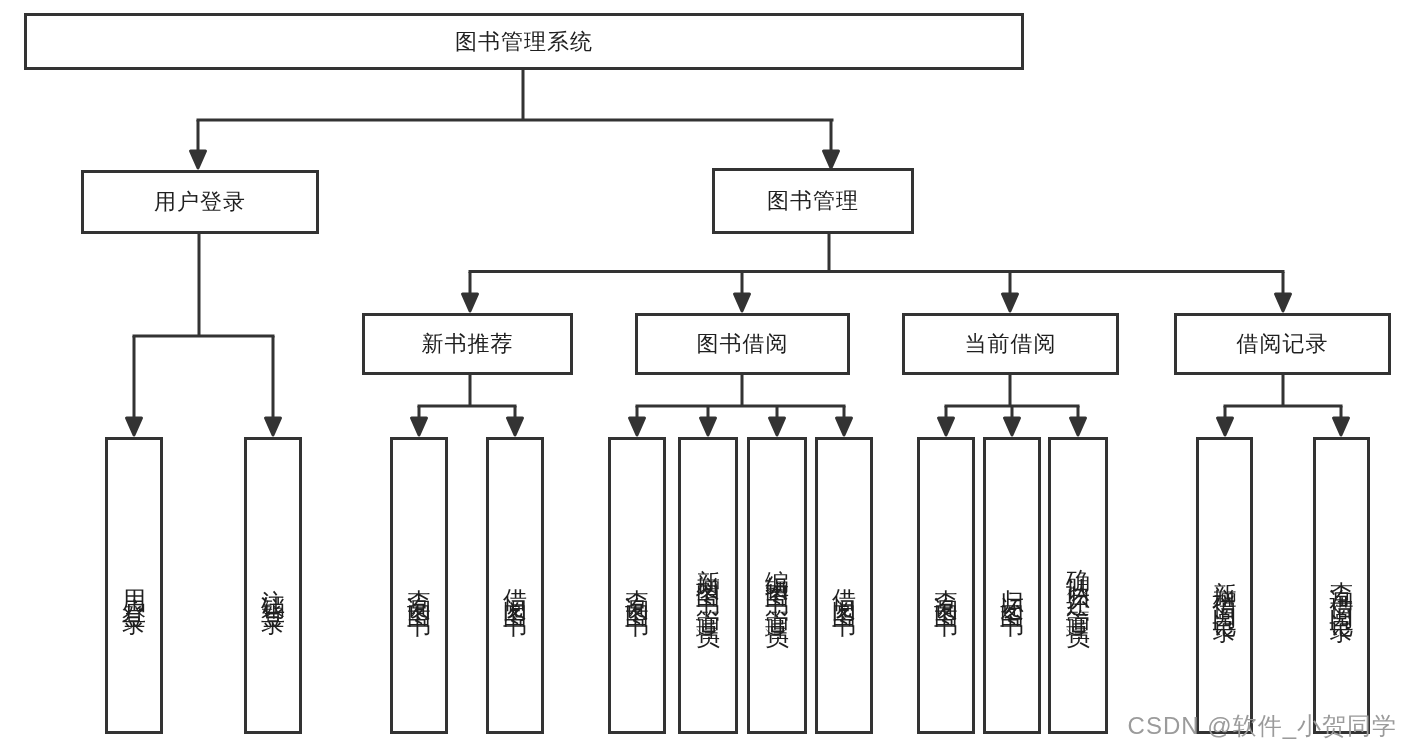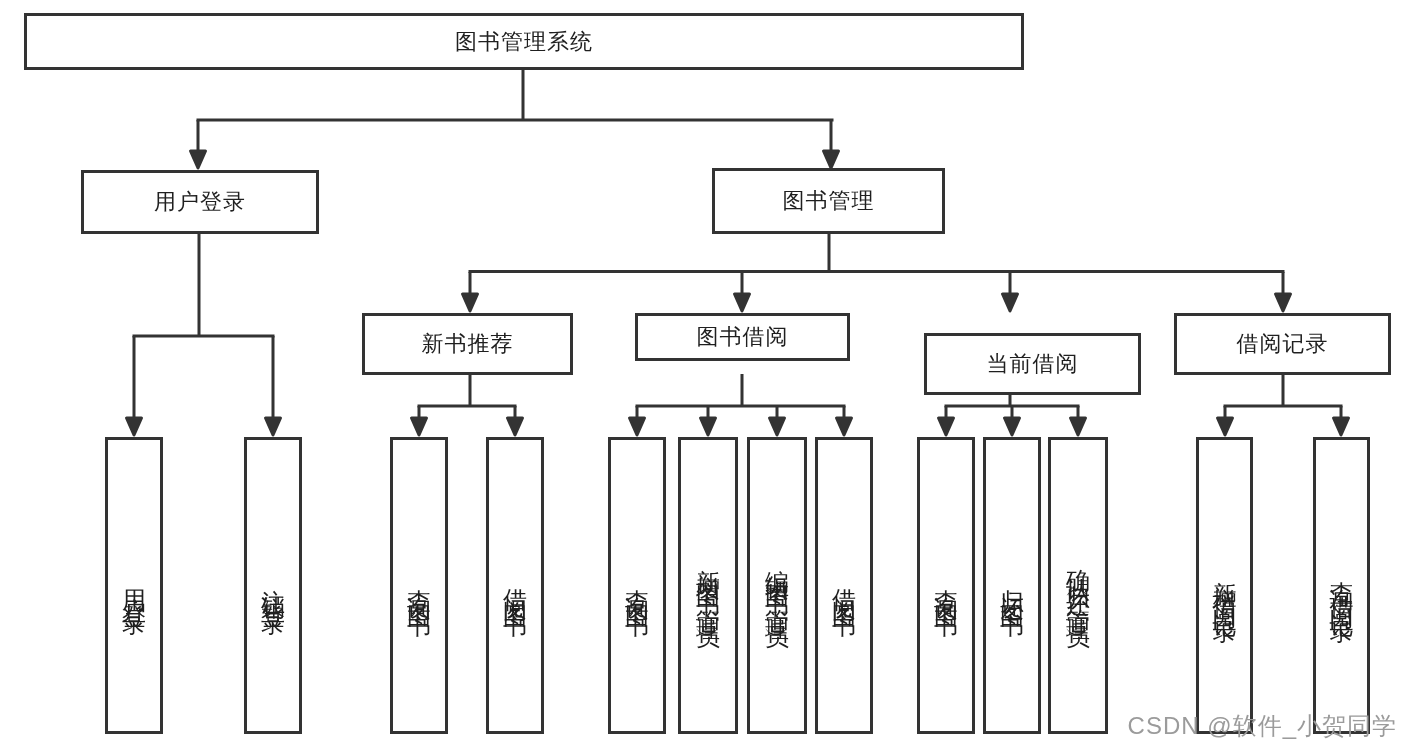--- a/index.html
+++ b/index.html
@@ -117,31 +117,31 @@
     <path class="arrow" d="M1341 406V419M1333.5 418H1348.5L1341 435Z"></path>
   </svg>
 
   <div class="hbox" style="left:24px; top:13px; width:1000px; height:57px;">
     <span>图书管理系统</span>
   </div>
 
   <div class="hbox" style="left:81px; top:170px; width:238px; height:64px;">
     <span>用户登录</span>
   </div>
-  <div class="hbox" style="left:712px; top:168px; width:233px; height:66px;">
+  <div class="hbox" style="left:712px; top:168px; width:202px; height:66px;">
     <span>图书管理</span>
   </div>
 
   <div class="hbox" style="left:362px; top:313px; width:211px; height:62px;">
     <span>新书推荐</span>
   </div>
-  <div class="hbox" style="left:635px; top:313px; width:215px; height:48px;text-align:center;">
+  <div class="hbox" style="left:635px; top:313px; width:215px; height:62px;text-align:center;">
     <span>图书借阅</span>
   </div>
-  <div class="hbox" style="left:924px; top:313px; width:217px; height:62px;margin-top:20px;">
+  <div class="hbox" style="left:902px; top:313px; width:217px; height:62px;">
     <span>当前借阅</span>
   </div>
   <div class="hbox" style="left:1174px; top:313px; width:217px; height:62px;">
     <span>借阅记录</span>
   </div>
 
   <div class="vbox" style="left:105px;">
     <span>用户登录</span>
   </div>
   <div class="vbox" style="left:244px;">

